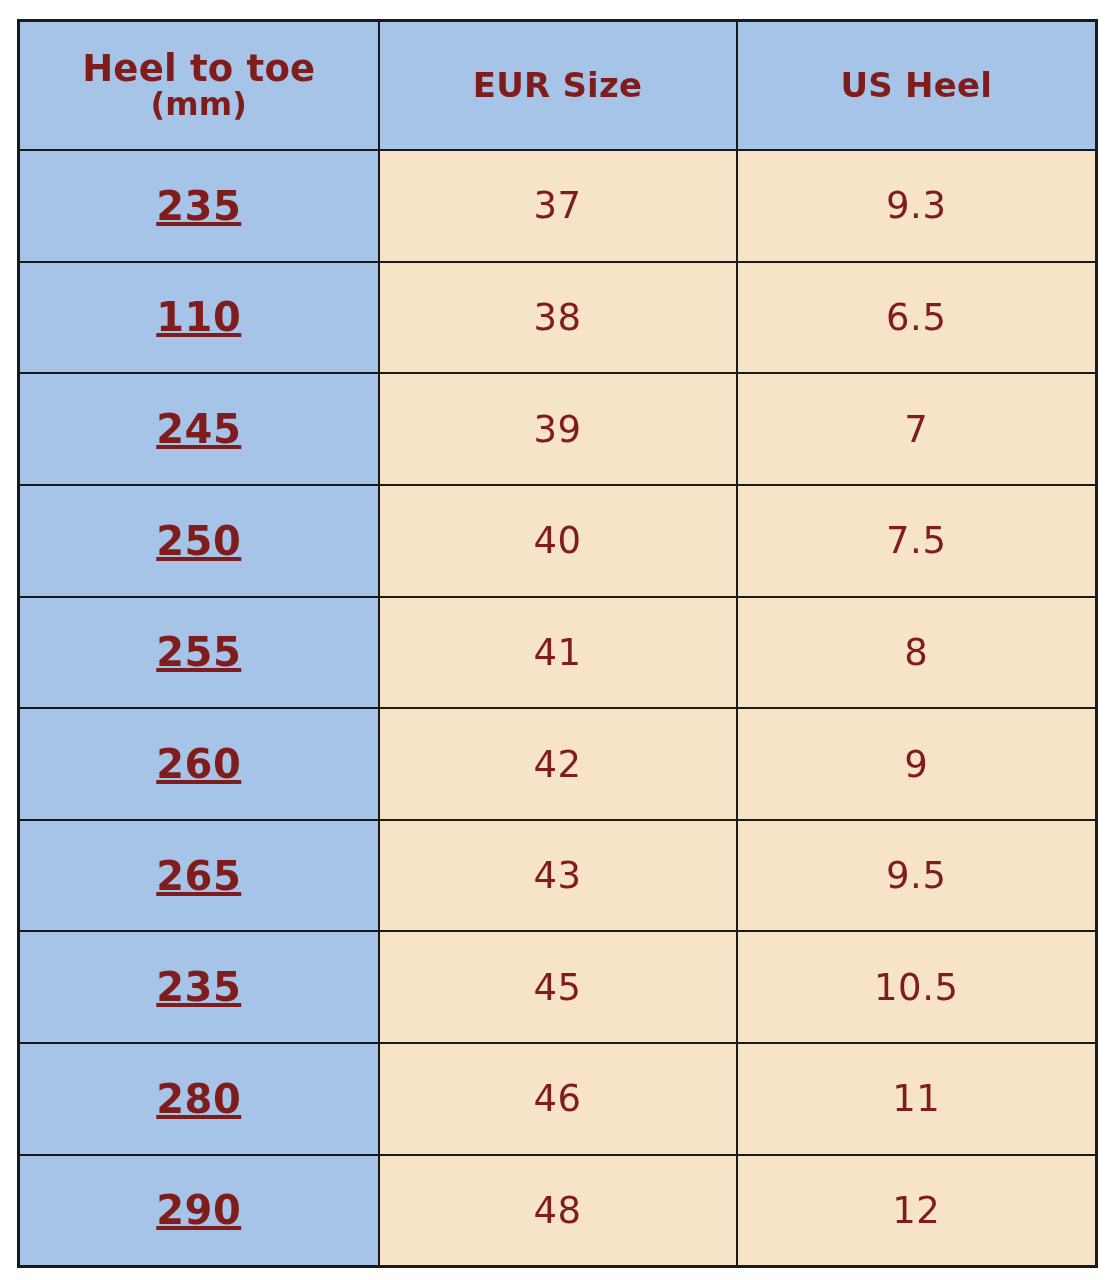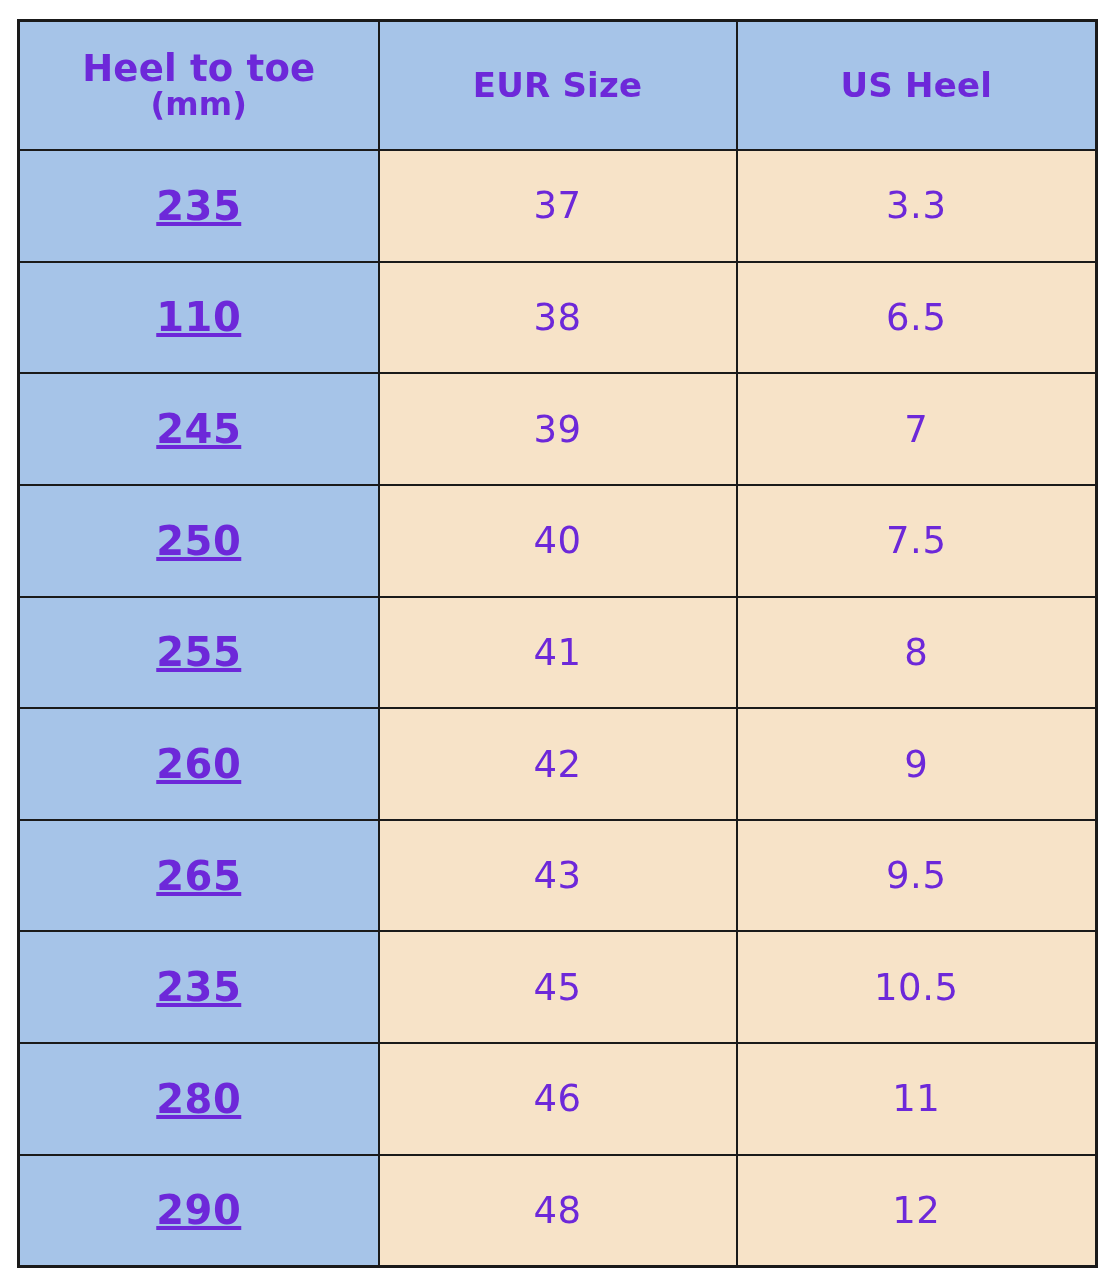--- a/index.html
+++ b/index.html
@@ -44,21 +44,21 @@
   table.size-table col.c1 { width: 360px; }
   table.size-table col.c2 { width: 358px; }
   table.size-table col.c3 { width: 360px; }
 
   table.size-table th,
   table.size-table td {
     border: 2px solid #1a1a1a;
     text-align: center;
     vertical-align: middle;
     padding: 0 6px;
-    color: #6d28d9;
+    color: #7f1d1d;
   }
 
   
   tr.header-row th {
     background: #a6c4e8;
     height: 127px;
     font-weight: 700;
     line-height: 1.06;
   }
   .hdr-main {
@@ -120,21 +120,21 @@
             <span class="hdr-main">US Heel</span>
           </th>
         </tr>
       </thead>
 
       <tbody id="table-body">
 
       <tr>
             <td class="cell-mm">235</td>
             <td class="cell-eur">37</td>
-            <td class="cell-us">3.3</td>
+            <td class="cell-us">9.3</td>
           </tr>
           <tr>
             <td class="cell-mm">110</td>
             <td class="cell-eur">38</td>
             <td class="cell-us">6.5</td>
           </tr>
           <tr>
             <td class="cell-mm">245</td>
             <td class="cell-eur">39</td>
             <td class="cell-us">7</td>

